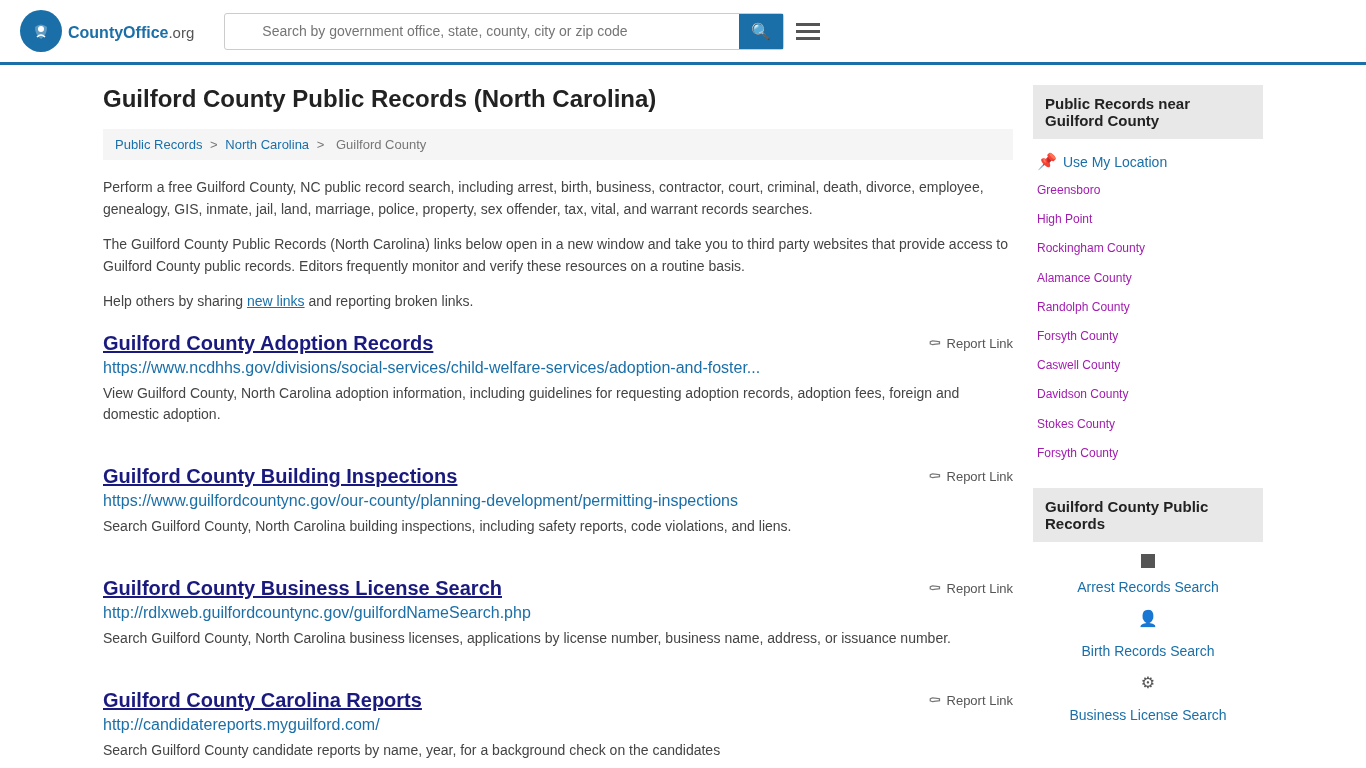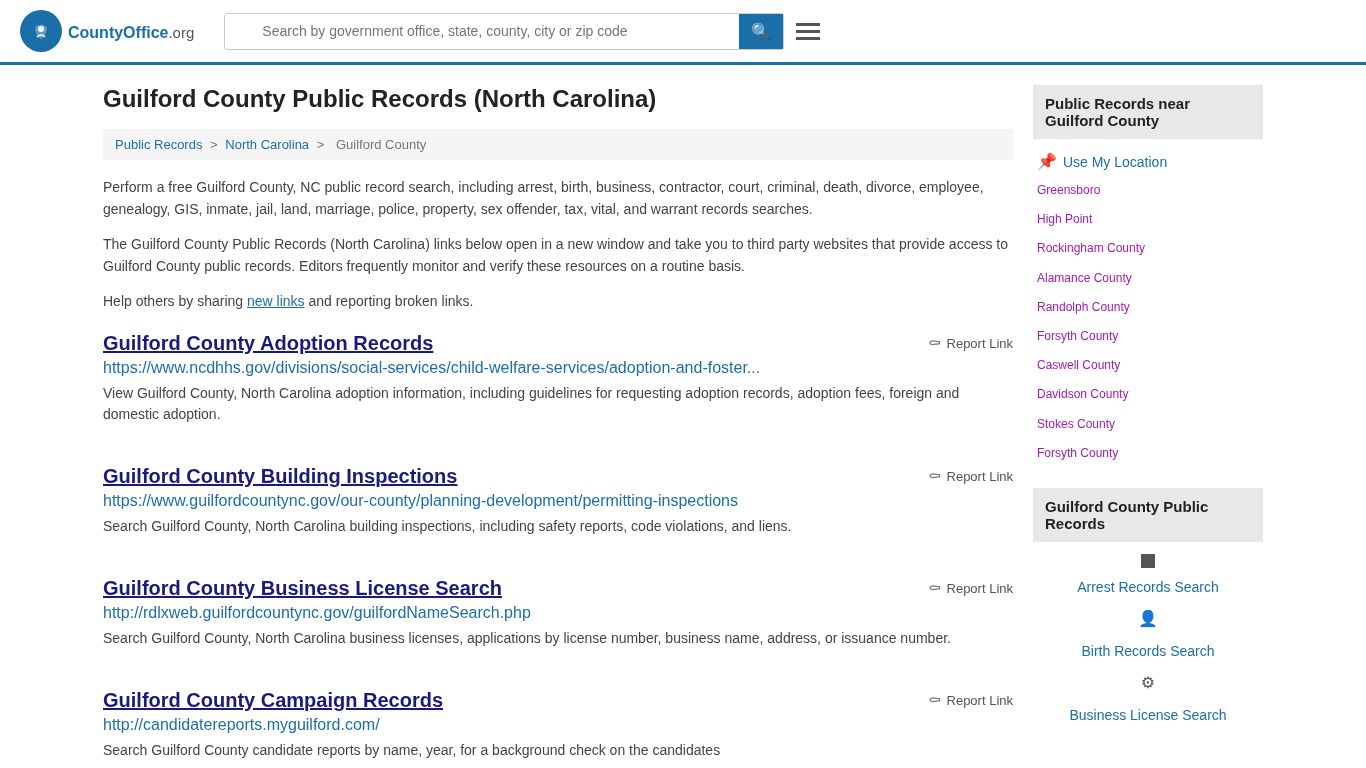--- a/index.html
+++ b/index.html
@@ -280,21 +280,21 @@
       <button class="report-link-btn">
         <span class="report-icon">⚰</span>
         <span>Report Link</span>
       </button>
     </div>
     <div class="record-url">http://rdlxweb.guilfordcountync.gov/guilfordNameSearch.php</div>
     <div class="record-desc">Search Guilford County, North Carolina business licenses, applications by license number, business name, address, or issuance number.</div>
   </div>
         <div class="record-item">
     <div class="record-header">
-      <a class="record-title" href="#">Guilford County Campaign Records</a>
+      <a class="record-title" href="#">Guilford County Carolina Reports</a>
       <button class="report-link-btn">
         <span class="report-icon">⚰</span>
         <span>Report Link</span>
       </button>
     </div>
     <div class="record-url">http://candidatereports.myguilford.com/</div>
     <div class="record-desc">Search Guilford County candidate reports by name, year, for a background check on the candidates</div>
   </div>
       </div>
   </div>

